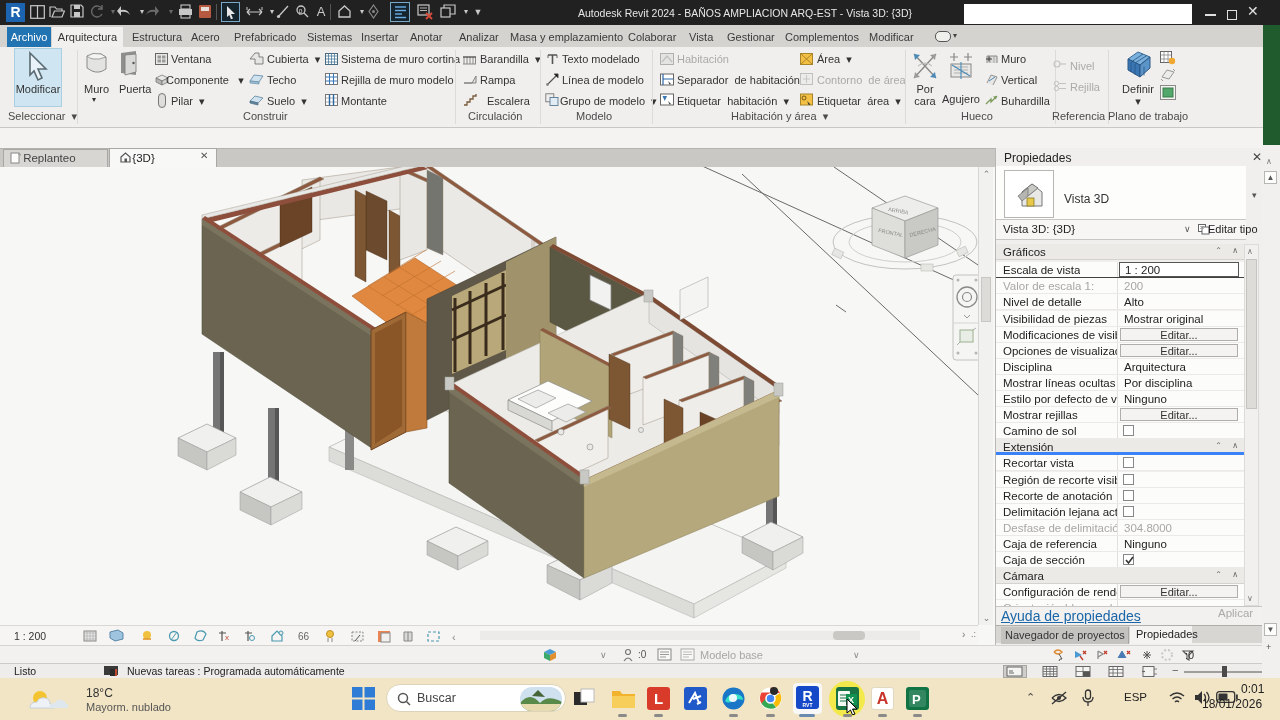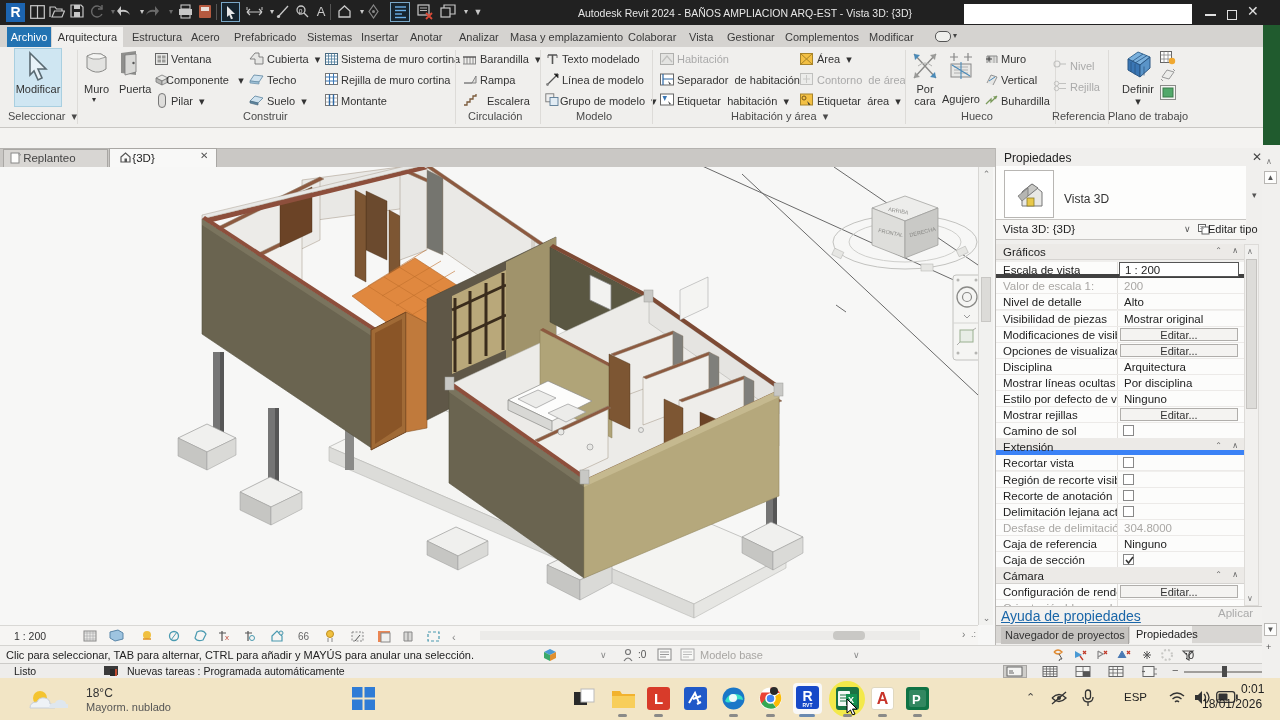--- a/index.html
+++ b/index.html
@@ -212,21 +212,21 @@
     <div class="ritem" style="left:267px;top:48px;">Suelo&nbsp; ▾</div>
     <svg class="abs" style="left:325px;top:6px;" width="13" height="12" viewBox="0 0 13 12">
         <rect x="0.5" y="0.5" width="12" height="11" fill="#fff" stroke="#4a6a80"></rect>
         <path d="M0.5 3 H12.5 M0.5 6 H12.5 M0.5 9 H12.5 M3.5 0.5 V11.5 M6.5 0.5 V11.5 M9.5 0.5 V11.5" stroke="#4a7a9a" stroke-width="0.8"></path>
       </svg>
     <div class="ritem" style="left:341px;top:6px;">Sistema de muro cortina</div>
     <svg class="abs" style="left:325px;top:26px;" width="13" height="12" viewBox="0 0 13 12">
         <rect x="0.5" y="0.5" width="12" height="11" fill="#fff" stroke="#777"></rect>
         <path d="M0.5 4 H12.5 M0.5 8 H12.5 M4.5 0.5 V11.5 M8.5 0.5 V11.5" stroke="#3a76b4" stroke-width="1"></path>
       </svg>
-    <div class="ritem" style="left:341px;top:27px;">Rejilla de muro cortina</div>
+    <div class="ritem" style="left:341px;top:27px;">Rejilla de muro modelo</div>
     <svg class="abs" style="left:325px;top:47px;" width="13" height="12" viewBox="0 0 13 12">
         <rect x="0.5" y="0.5" width="12" height="11" fill="#fff" stroke="#777"></rect>
         <path d="M0.5 4 H12.5 M0.5 8 H12.5" stroke="#999" stroke-width="0.8"></path>
         <path d="M4.5 0.5 V11.5 M8.5 0.5 V11.5" stroke="#2a66a4" stroke-width="1.4"></path>
       </svg>
     <div class="ritem" style="left:341px;top:48px;">Montante</div>
     <div class="plabel" style="left:243px;">Construir</div>
     <div class="rsep" style="left:455px;"></div>
 
     <svg class="abs" style="left:463px;top:6px;" width="13" height="12" viewBox="0 0 13 12">
@@ -632,21 +632,21 @@
           <path d="M2 2.5 h4 M2 4.5 h4" stroke="#999" stroke-width="0.7"></path>
         </svg>
       <div class="abs" style="left:212px;top:3px;font-size:11px;color:#222;white-space:nowrap;">Editar tipo</div>
     </div>
     <div id="prows" class="abs" style="left:0;top:0px;width:267px;">
     <div class="abs" style="left:0;top:96px;width:248px;height:16px;background:#eceae7;border-bottom:1px solid #d5d3d0;">
           <span style="position:absolute;left:7px;top:2px;font-size:11.5px;color:#222;">Gráficos</span>
           <span style="position:absolute;right:22px;top:2px;font-size:8px;color:#666;">⌃</span>
           <span style="position:absolute;right:6px;top:2px;font-size:8px;color:#666;">∧</span>
         </div>
-    <div class="abs" style="left:0;top:114px;width:248px;height:16px;background:#fcfcfb;border-bottom:4px solid #404040;">
+    <div class="abs" style="left:0;top:114px;width:248px;height:16px;background:#fcfcfb;border-bottom:1px solid #404040;">
           <div style="position:absolute;left:0;top:0;width:122px;height:100%;border-right:1px solid #e2e0dd;"></div>
           <span style="position:absolute;left:7px;top:2px;font-size:11.5px;color:#222;white-space:nowrap;overflow:hidden;max-width:114px;">Escala de vista</span>
           <span style="position:absolute;left:123px;top:0px;width:120px;height:15px;background:#fff;border:1px solid #555;font-size:11.5px;color:#222;padding:1px 0 0 5px;">1 : 200</span>
         </div>
     <div class="abs" style="left:0;top:130px;width:248px;height:16px;background:#fcfcfb;border-bottom:1px solid #eceae8;">
           <div style="position:absolute;left:0;top:0;width:122px;height:100%;border-right:1px solid #e2e0dd;"></div>
           <span style="position:absolute;left:7px;top:2px;font-size:11.5px;color:#a9a7a4;white-space:nowrap;overflow:hidden;max-width:114px;">Valor de escala   1:</span>
           <span style="position:absolute;left:128px;top:2px;font-size:11.5px;color:#a9a7a4;">200</span>
         </div>
     <div class="abs" style="left:0;top:146px;width:248px;height:16px;background:#fcfcfb;border-bottom:1px solid #eceae8;">
@@ -687,21 +687,21 @@
     <div class="abs" style="left:0;top:259px;width:248px;height:16px;background:#fcfcfb;border-bottom:1px solid #eceae8;">
           <div style="position:absolute;left:0;top:0;width:122px;height:100%;border-right:1px solid #e2e0dd;"></div>
           <span style="position:absolute;left:7px;top:2px;font-size:11.5px;color:#222;white-space:nowrap;overflow:hidden;max-width:114px;">Mostrar rejillas</span>
           <span style="position:absolute;left:124px;top:1px;width:118px;height:13px;background:#f4f3f1;border:1px solid #b0aeab;font-size:11px;color:#333;text-align:center;">Editar...</span>
         </div>
     <div class="abs" style="left:0;top:275px;width:248px;height:16px;background:#fcfcfb;border-bottom:1px solid #eceae8;">
           <div style="position:absolute;left:0;top:0;width:122px;height:100%;border-right:1px solid #e2e0dd;"></div>
           <span style="position:absolute;left:7px;top:2px;font-size:11.5px;color:#222;white-space:nowrap;overflow:hidden;max-width:114px;">Camino de sol</span>
           <span style="position:absolute;left:127px;top:2px;width:11px;height:11px;background:#fff;border:1px solid #888;"></span>
         </div>
-    <div class="abs" style="left:0;top:291px;width:248px;height:16px;background:#eceae7;border-bottom:5px solid #3b82f6;">
+    <div class="abs" style="left:0;top:291px;width:248px;height:16px;background:#eceae7;border-bottom:3px solid #3b82f6;">
           <span style="position:absolute;left:7px;top:2px;font-size:11.5px;color:#222;">Extensión</span>
           <span style="position:absolute;right:22px;top:2px;font-size:8px;color:#666;">⌃</span>
           <span style="position:absolute;right:6px;top:2px;font-size:8px;color:#666;">∧</span>
         </div>
     <div class="abs" style="left:0;top:307px;width:248px;height:16px;background:#fcfcfb;border-bottom:1px solid #eceae8;">
           <div style="position:absolute;left:0;top:0;width:122px;height:100%;border-right:1px solid #e2e0dd;"></div>
           <span style="position:absolute;left:7px;top:2px;font-size:11.5px;color:#222;white-space:nowrap;overflow:hidden;max-width:114px;">Recortar vista</span>
           <span style="position:absolute;left:127px;top:2px;width:11px;height:11px;background:#fff;border:1px solid #888;"></span>
         </div>
     <div class="abs" style="left:0;top:324px;width:248px;height:16px;background:#fcfcfb;border-bottom:1px solid #eceae8;">
@@ -760,21 +760,20 @@
     </div>
     <div class="abs" style="left:0px;top:458px;width:267px;height:19px;background:#f2f1ef;border-top:1px solid #c8c6c3;"></div>
     <div class="abs" style="left:5px;top:460px;font-size:14px;color:#1a66a8;text-decoration:underline;">Ayuda de propiedades</div>
     <div class="abs" style="left:222px;top:459px;font-size:11.5px;color:#aaa;">Aplicar</div>
     <div class="abs" style="left:0px;top:477px;width:267px;height:18px;background:#d8d6d3;border-top:1px solid #b0aeab;">
       <div class="abs" style="left:5px;top:1px;width:128px;height:17px;background:#c5c3c0;border-right:1px solid #a8a6a3;font-size:11px;color:#333;padding:2px 0 0 4px;">Navegador de proyectos -...</div>
       <div class="abs" style="left:134px;top:0px;width:62px;height:18px;background:#f4f3f1;font-size:11px;color:#222;padding:2px 0 0 6px;">Propiedades</div>
     </div>
   </div>
   <div class="abs" id="statusbar">
-    <div class="abs" style="left:6px;top:3px;">Clic para seleccionar, TAB para alternar, CTRL para añadir y MAYÚS para anular una selección.</div>
     <svg class="abs" style="left:543px;top:2px;" width="15" height="14" viewBox="0 0 15 14">
         <polygon points="7,1 13,4 7,7 1,4" fill="#4a9ad4"></polygon>
         <polygon points="1,4 7,7 7,13 1,10" fill="#3aa86a"></polygon>
         <polygon points="13,4 7,7 7,13 13,10" fill="#e09030"></polygon>
       </svg>
     <div class="abs" style="left:600px;top:4px;color:#888;font-size:9px;">∨</div>
     <svg class="abs" style="left:622px;top:2px;" width="16" height="14" viewBox="0 0 16 14">
         <circle cx="6" cy="4" r="2.5" fill="none" stroke="#777" stroke-width="1.2"></circle>
         <path d="M2 13 q4 -6 8 0" fill="none" stroke="#777" stroke-width="1.2"></path>
       </svg>
@@ -844,20 +843,40 @@
         <path d="M25 22 q0 -5 6 -5 q2 -4 7 -3 q4 1 4 4 q4 0 4 4 z" fill="#dfe7ee"></path>
       </svg>
     <div class="abs" style="left:86px;top:8px;font-size:12px;color:#333;">18°C</div>
     <div class="abs" style="left:86px;top:23px;font-size:11px;color:#555;">Mayorm. nublado</div>
     <svg class="abs" style="left:352px;top:9px;" width="23" height="23" viewBox="0 0 23 23">
         <rect x="0" y="0" width="10.5" height="10.5" fill="#2f7cd6"></rect>
         <rect x="12.5" y="0" width="10.5" height="10.5" fill="#2f7cd6"></rect>
         <rect x="0" y="12.5" width="10.5" height="10.5" fill="#2f7cd6"></rect>
         <rect x="12.5" y="12.5" width="10.5" height="10.5" fill="#2f7cd6"></rect>
       </svg>
+    <div class="abs" style="left:386px;top:6px;width:180px;height:28px;background:#fff;border:1px solid #dcd3b8;border-radius:14px;">
+      <svg style="position:absolute;left:10px;top:7px;" width="14" height="14" viewBox="0 0 14 14">
+          <circle cx="6" cy="6" r="4.5" fill="none" stroke="#555" stroke-width="1.5"></circle>
+          <path d="M9.5 9.5 L13 13" stroke="#555" stroke-width="1.5"></path>
+        </svg>
+      <div style="position:absolute;left:30px;top:6px;font-size:12.5px;color:#444;">Buscar</div>
+      <svg style="position:absolute;right:3px;top:2px;" width="42" height="24" viewBox="0 0 42 24">
+          <defs>
+            <clipPath id="rp">
+              <rect x="0" y="0" width="42" height="24" rx="12"></rect>
+            </clipPath>
+          </defs>
+          <g clip-path="url(#rp)">
+            <rect width="42" height="24" fill="#cfe0ef"></rect>
+            <path d="M0 16 q10 -12 20 0 q8 -9 22 -1 l0 9 l-42 0 z" fill="#5a8a4a"></path>
+            <path d="M12 9 l6 -6 l7 7" fill="#46663a"></path>
+            <rect y="17" width="42" height="7" fill="#e8dbb0"></rect>
+          </g>
+        </svg>
+    </div>
     <svg class="abs" style="left:573px;top:10px;" width="22" height="22" viewBox="0 0 22 22">
         <rect x="1" y="4" width="13" height="13" fill="#2a2a2a"></rect>
         <rect x="8" y="1" width="13" height="13" fill="#fff" stroke="#bbb"></rect>
       </svg>
     <svg class="abs" style="left:611px;top:9px;" width="25" height="24" viewBox="0 0 25 24">
         <path d="M1 4 h8 l2 3 h13 v14 h-23 z" fill="#f2b22e"></path>
         <path d="M1 9 h23 v12 h-23 z" fill="#f8ce5a"></path>
       </svg>
     <div class="abs" style="left:647px;top:9px;width:23px;height:23px;background:#d83b2a;border-radius:3px;color:#fff;font-size:15px;font-weight:bold;text-align:center;line-height:23px;">L</div>
     <div class="abs" style="left:684px;top:9px;width:23px;height:23px;background:#2059c8;border-radius:3px;">

